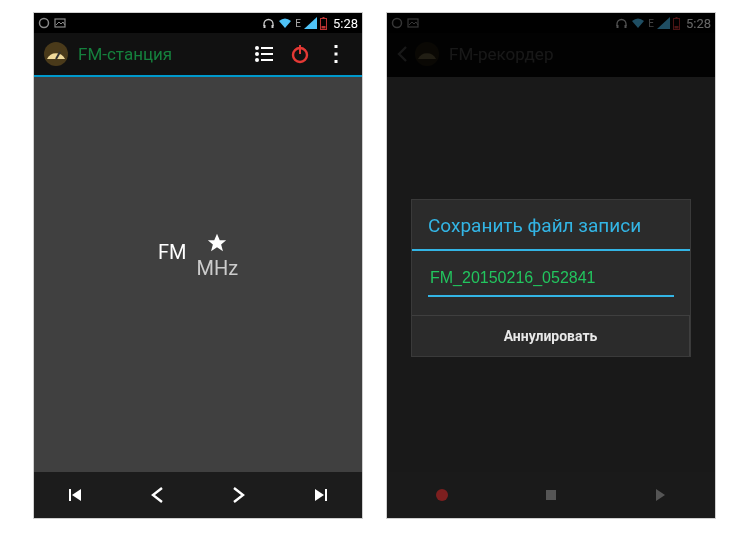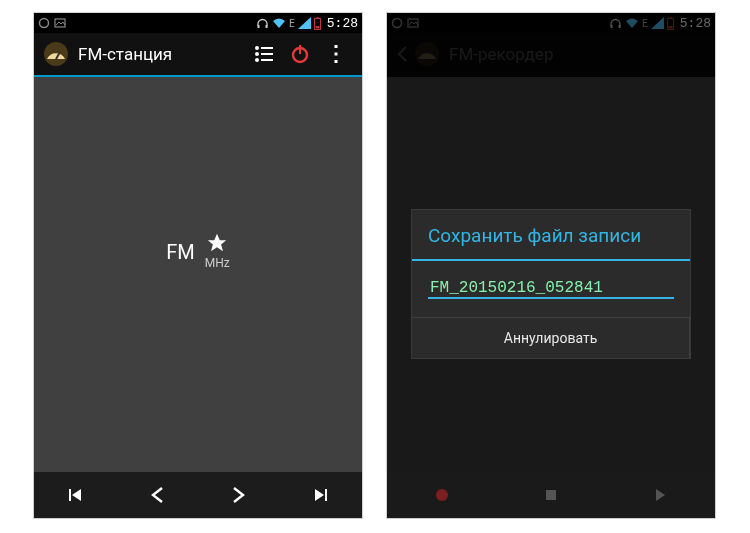--- a/index.html
+++ b/index.html
@@ -26,37 +26,37 @@
     background: #000;
     display: flex;
     align-items: center;
     justify-content: space-between;
     padding: 0 4px;
     color: #fff;
     font-size: 11px;
   }
   .status-left { display:flex; gap:4px; align-items:center; }
   .status-right { display:flex; gap:3px; align-items:center; }
-  .status-right .time { margin-left:3px; font-size:13px;font-family:Liberation Mono, monospace; }
+  .status-right .time { margin-left:3px; font-size:13px; }
 
   .appbar {
     height: 44px;
     background: #111;
     display: flex;
     align-items: center;
     padding: 0 8px;
     border-bottom: 2px solid #0099cc;
     color: #fff;
   }
   .appbar.dimmed { opacity: 0.45; border-bottom-color: transparent; }
   .appbar .app-icon {
     width: 28px; height: 28px; margin-right: 8px;
     display:flex; align-items:center; justify-content:center;
   }
-  .appbar .title { flex: 0 0 auto; font-size: 17px; font-weight: 400; color: #ffffff; }
+  .appbar .title { flex: 0 0 auto; font-size: 17px; font-weight: 400; color: #15803d; }
   .appbar .spacer { flex: 1; }
   .appbar .action { width: 36px; height: 44px; display:flex; align-items:center; justify-content:center; }
 
   .body-area {
     position: absolute;
     left: 0; right: 0;
     top: 64px;
     bottom: 46px;
     background: #404040;
   }
@@ -67,61 +67,61 @@
     top: 155px;
     display:flex;
     align-items: baseline;
     justify-content:center;
     gap: 10px;
     color: #fff;
   }
   .freq-block .band { font-size: 20px; align-self:flex-start; margin-top:8px; }
   .freq-block .freq { font-size: 58px; font-weight:300; letter-spacing:1px; }
   .freq-block .right-col { display:flex; flex-direction:column; align-items:center; gap:2px; }
-  .freq-block .unit { font-size: 12px; color:#ccc;text-align:right; }
+  .freq-block .unit { font-size: 20px; color:#ccc;text-align:right; }
 
   .bottombar {
     position:absolute; left:0; right:0; bottom:0; height:46px;
     background:#1c1c1c;
     display:flex;
   }
   .bottombar .btn {
     flex:1; display:flex; align-items:center; justify-content:center;
     color:#fff;
   }
 
   
   .scrim { position:absolute; inset:0; background:rgba(0,0,0,0.6); }
   .dialog {
     position:absolute;
-    left: 24px; right:24px; top: 196px;
+    left: 24px; right:24px; top: 186px;
     background:#2b2b2b;
     border: 1px solid #3a3a3a;
   }
   .dialog .dlg-title {
     color:#33b5e5;
     font-size:19px;
     padding:14px 16px 12px;
     border-bottom: 2px solid #33b5e5;
   }
   .dialog .dlg-body { padding: 16px 16px 18px; }
   .dialog .textfield {
     width:100%;
     background:transparent;
     border:none;
     border-bottom: 2px solid #33b5e5;
-    color:#86efac;
+    color:#22c55e;
     font-size:16px;
-    padding: 2px 2px 0;
+    padding: 2px 2px 8px;
     outline:none;
-    font-family:Liberation Mono, monospace;
   }
   .dialog .dlg-buttons {
     display:flex;
     border-top: 1px solid #3f3f3f;
+    font-weight: bold;
   }
   .dialog .dlg-buttons .dbtn {
     flex:1; text-align:center;
     padding:12px 0;
     color:#e8e8e8;
     font-size:14px;
   }
   .dialog .dlg-buttons .dbtn:first-child { border-right:1px solid #3f3f3f; }
 
   .rec-bar {

